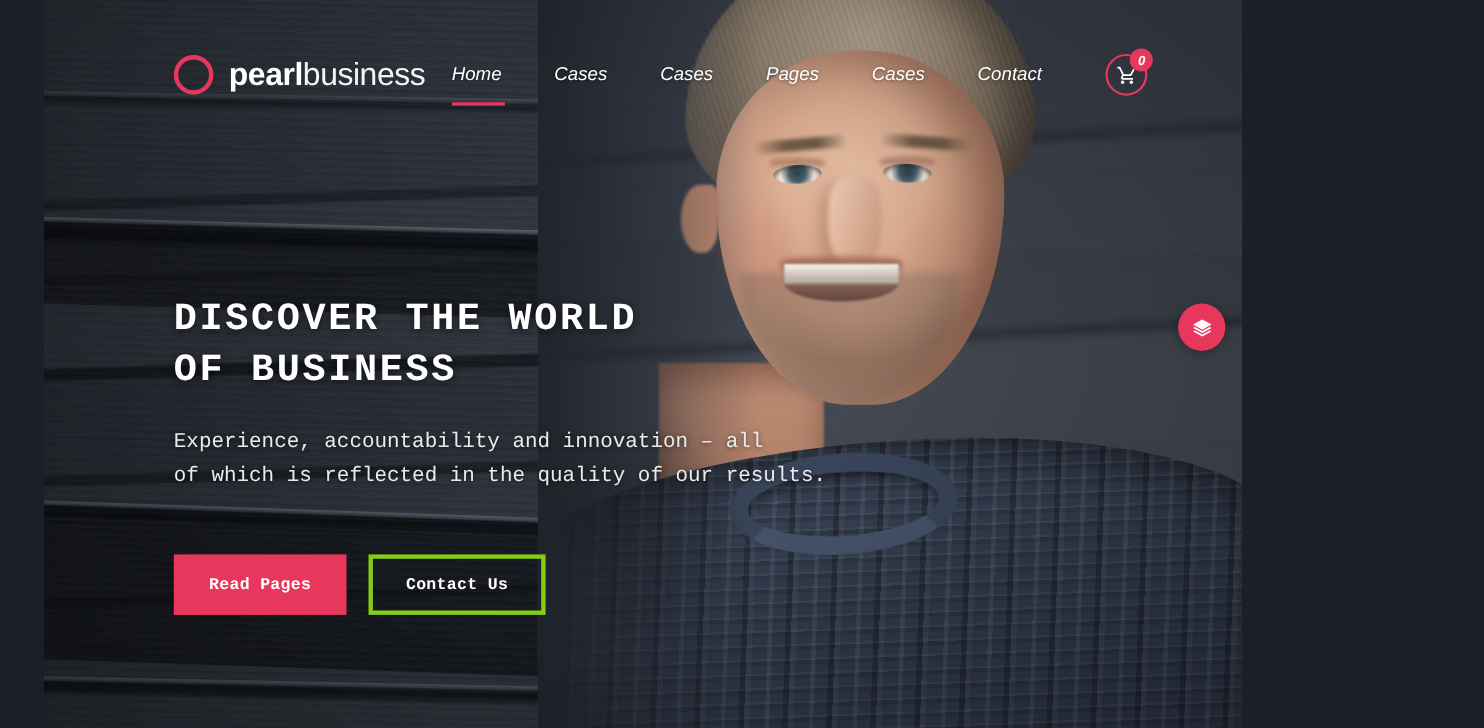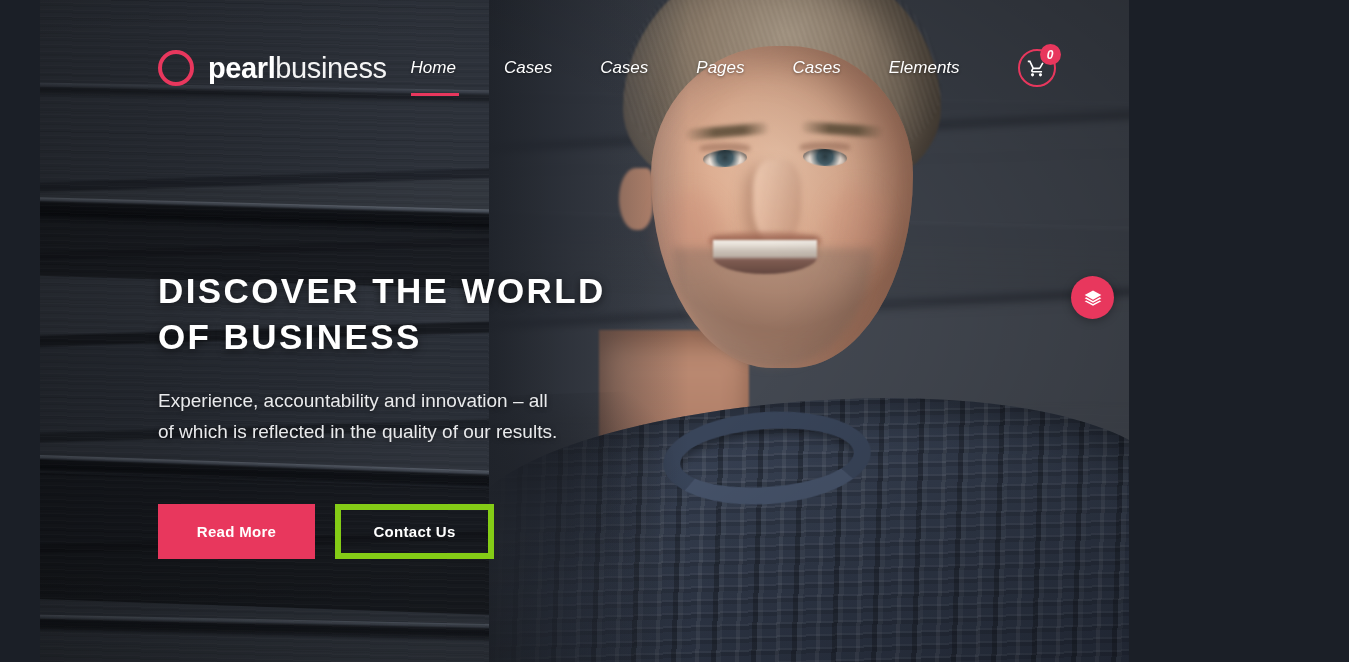--- a/index.html
+++ b/index.html
@@ -324,20 +324,21 @@
     display: flex; align-items: center; justify-content: center;
     padding: 0 4px;
   }
 
   
   .hero {
     position: absolute;
     left: 118px; top: 268px;
     width: 620px;
     z-index: 30;
+    font-family: Liberation Mono, monospace;
   }
   .hero-title {
     color: #ffffff;
     font-size: 35px;
     font-weight: 700;
     line-height: 1.30;
     letter-spacing: 2.4px;
     text-transform: uppercase;
     text-shadow: 0 2px 8px rgba(0,0,0,.55);
     white-space: pre-line;
@@ -360,21 +361,21 @@
     font-weight: 700;
     letter-spacing: .3px;
     cursor: pointer;
     border: none;
     font-family: inherit;
   }
   .btn-primary { background: #e8375d; color: #ffffff; min-width: 157px; }
   .btn-outline {
     background: transparent;
     color: #ffffff;
-    border: 6px solid #84cc16;
+    border: 4px solid #84cc16;
     min-width: 159px;
   }
 
   
   .float-btn {
     position: absolute;
     right: 15px; top: 276px;
     width: 43px; height: 43px;
     border-radius: 50%;
     background: #e8375d;
@@ -437,38 +438,38 @@
       <span class="logo-mark"></span>
       <span class="logo-text"><span class="b">pearl</span><span class="l">business</span></span>
     </a>
 
     <nav class="nav">
       <a class="nav-item active" href="#">Home</a>
       <a class="nav-item" href="#">Cases</a>
       <a class="nav-item" href="#">Cases</a>
       <a class="nav-item" href="#">Pages</a>
       <a class="nav-item" href="#">Cases</a>
-      <a class="nav-item" href="#">Elements</a>
+      <a class="nav-item" href="#">Contact</a>
 
       <div class="cart">
         <svg viewBox="0 0 24 24">
           <path d="M7 18c-1.1 0-2 .9-2 2s.9 2 2 2 2-.9 2-2-.9-2-2-2zm10 0c-1.1 0-2 .9-2 2s.9 2 2 2 2-.9 2-2-.9-2-2-2zM7.2 14.6l.03-.12.9-1.63h7.45c.75 0 1.41-.41 1.75-1.03l3.58-6.49-1.74-.96-3.59 6.48H8.53L4.27 2H1v2h2l3.6 7.59-1.35 2.44C4.52 15.37 5.48 17 7 17h12v-2H7.42c-.14 0-.25-.11-.22-.4z"></path>
         </svg>
         <span class="cart-badge">0</span>
       </div>
     </nav>
   </header>
 
   <section class="hero">
     <h1 class="hero-title">DISCOVER THE WORLD
 OF BUSINESS</h1>
     <p class="hero-sub">Experience, accountability and innovation – all
 of which is reflected in the quality of our results.</p>
     <div class="hero-actions">
-      <button class="btn btn-primary">Read More</button>
+      <button class="btn btn-primary">Read Pages</button>
       <button class="btn btn-outline">Contact Us</button>
     </div>
   </section>
 
   <div class="float-btn">
     <svg viewBox="0 0 24 24">
       <path d="M12 3L2 8.5l10 5.5 10-5.5L12 3z"></path>
       <path d="M2 12.2l10 5.5 10-5.5-1.9-1.05L12 15.6 3.9 11.15 2 12.2z"></path>
       <path d="M2 15.9l10 5.5 10-5.5-1.9-1.05L12 19.3 3.9 14.85 2 15.9z"></path>
     </svg>

